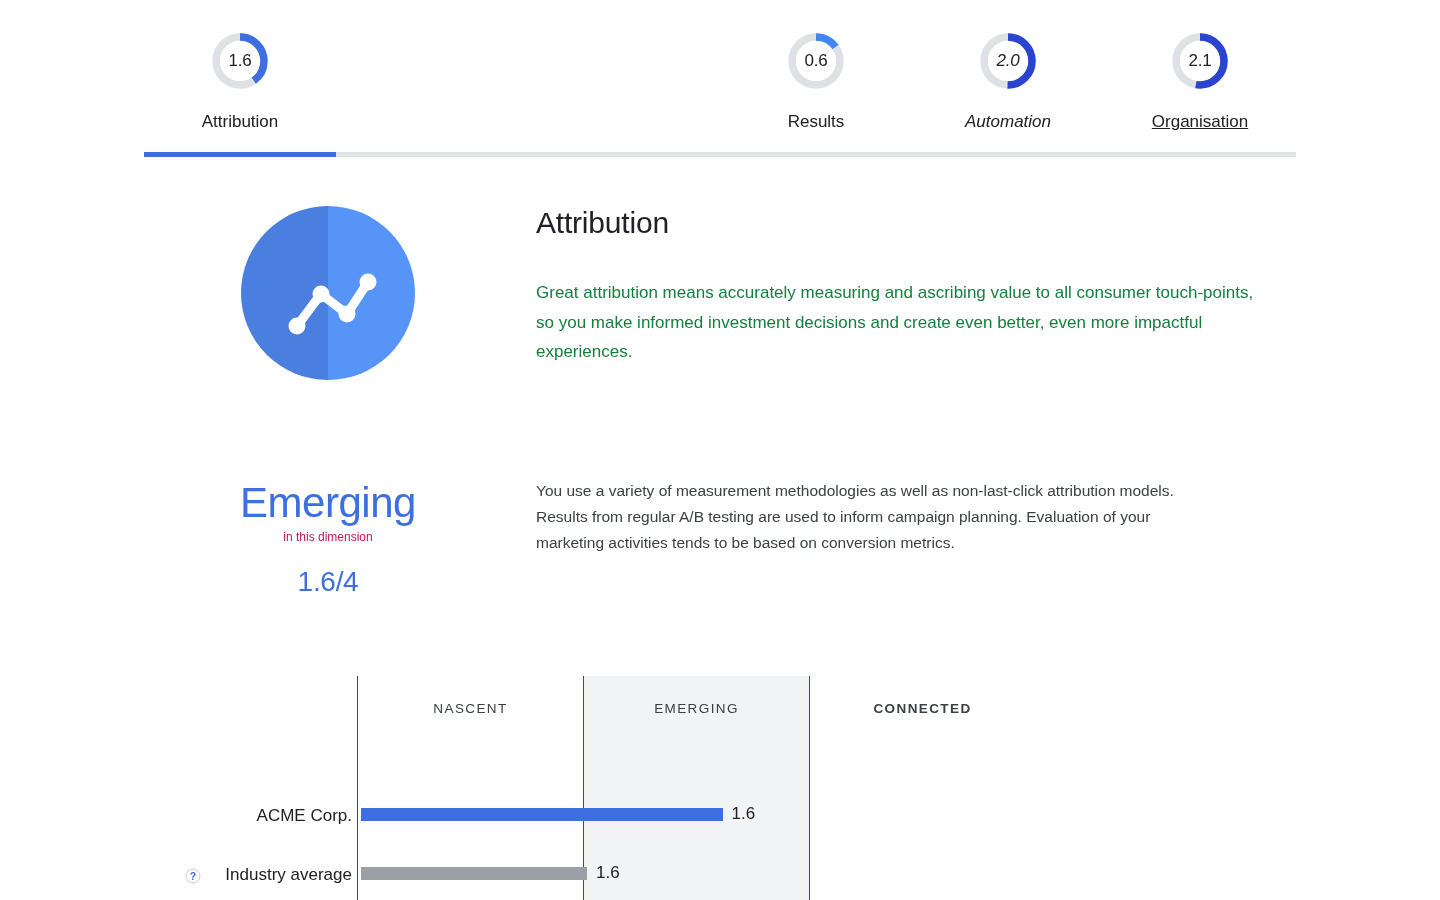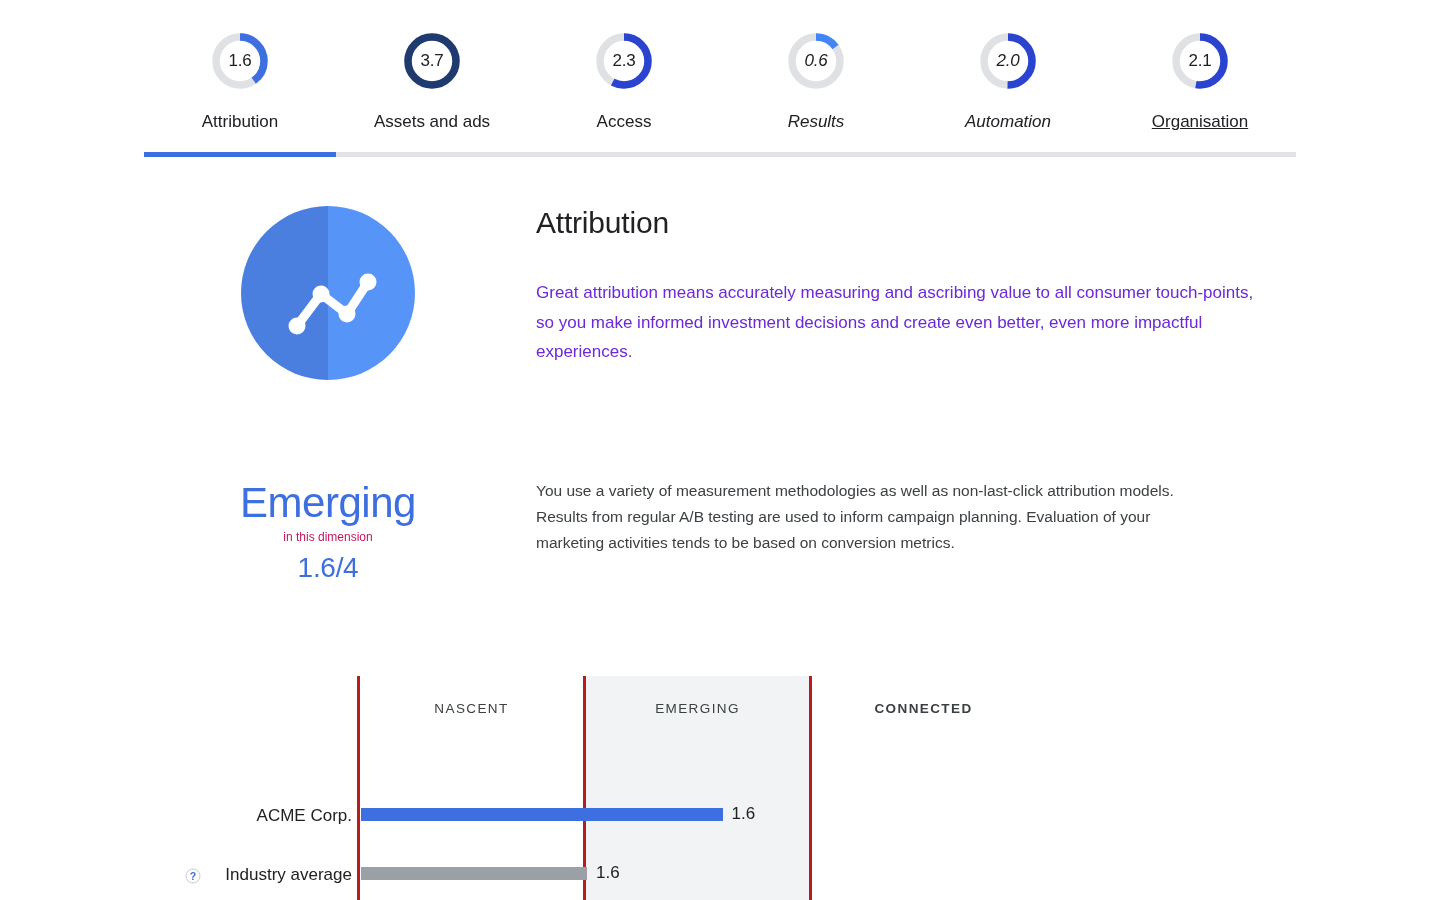--- a/index.html
+++ b/index.html
@@ -91,21 +91,21 @@
     font-weight: 400;
     color: #202124;
     letter-spacing: -0.2px;
   }
   #hero-desc {
     position: absolute;
     left: 536px; top: 278px;
     width: 722px;
     font-size: 17px;
     line-height: 29.5px;
-    color: #6d28d9;
+    color: #15803d;
   }
 
   
   #score-block {
     position: absolute;
     left: 180px; top: 478px;
     width: 296px;
     text-align: center;
   }
   #score-level {
@@ -115,21 +115,21 @@
     line-height: 50px;
   }
   #score-sub {
     font-size: 12px;
     color: #be185d;
     margin-top: 2px;
   }
   #score-value {
     font-size: 28px;
     color: #3d6fe0;
-    margin-top: 8px;
+    margin-top: 22px;
     letter-spacing: -0.3px;
   }
   #score-desc {
     position: absolute;
     left: 536px; top: 478px;
     width: 672px;
     font-size: 15.5px;
     line-height: 26px;
     color: #3c4043;
   }
@@ -143,21 +143,21 @@
   #chart-grid {
     position: absolute;
     left: 357px; top: 0;
     width: 903px; height: 224px;
   }
   .chart-col {
     position: absolute;
     top: 0;
     width: 226px;
     height: 224px;
-    border-left: 3px solid #b91c1c;
+    border-left: 1px solid #b91c1c;
   }
   .chart-col.last-edge {
     border-right: 1px solid #dfe1e5;
   }
   .chart-col.highlighted {
     background: #f1f3f4;
   }
   .chart-col .col-label {
     position: absolute;
     top: 25px; left: 0; right: 0;
@@ -206,41 +206,21 @@
     <div class="tab" style="left: 0px;">
       <div class="donut-wrap">
         <svg width="62" height="62" viewBox="0 0 62 62">
           <circle cx="31" cy="31" r="24" fill="none" stroke="#dfe1e5" stroke-width="7.5"></circle>
           <circle cx="31" cy="31" r="24" fill="none" stroke="#3d6fe0" stroke-width="7.5" stroke-dasharray="60.31857894892403 150.79644737231007" transform="rotate(-90 31 31)" stroke-linecap="butt"></circle>
         </svg>
         <div class="donut-val">1.6</div>
       </div>
       <div class="tab-label">Attribution</div>
     </div>
-    <div class="tab" style="left: 192px;">
-      <div class="donut-wrap">
-        <svg width="62" height="62" viewBox="0 0 62 62">
-          <circle cx="31" cy="31" r="24" fill="none" stroke="#dfe1e5" stroke-width="7.5"></circle>
-          <circle cx="31" cy="31" r="24" fill="none" stroke="#1f3a6e" stroke-width="7.5" stroke-dasharray="150.79644737231007 150.79644737231007" transform="rotate(-90 31 31)"></circle>
-        </svg>
-        <div class="donut-val">3.7</div>
-      </div>
-      <div class="tab-label">Assets and ads</div>
-    </div>
-    <div class="tab" style="left: 384px;">
-      <div class="donut-wrap">
-        <svg width="62" height="62" viewBox="0 0 62 62">
-          <circle cx="31" cy="31" r="24" fill="none" stroke="#dfe1e5" stroke-width="7.5"></circle>
-          <circle cx="31" cy="31" r="24" fill="none" stroke="#2b44cf" stroke-width="7.5" stroke-dasharray="86.70795723907828 150.79644737231007" transform="rotate(-90 31 31)" stroke-linecap="butt"></circle>
-        </svg>
-        <div class="donut-val">2.3</div>
-      </div>
-      <div class="tab-label">Access</div>
-    </div>
-    <div class="tab" style="left: 576px; font-style: italic;">
+    <div class="tab" style="left: 576px;">
       <div class="donut-wrap">
         <svg width="62" height="62" viewBox="0 0 62 62">
           <circle cx="31" cy="31" r="24" fill="none" stroke="#dfe1e5" stroke-width="7.5"></circle>
           <circle cx="31" cy="31" r="24" fill="none" stroke="#4285f4" stroke-width="7.5" stroke-dasharray="22.61946710584651 150.79644737231007" transform="rotate(-90 31 31)" stroke-linecap="butt"></circle>
         </svg>
         <div class="donut-val">0.6</div>
       </div>
       <div class="tab-label">Results</div>
     </div>
     <div class="tab" style="left: 768px; font-style: italic;">

